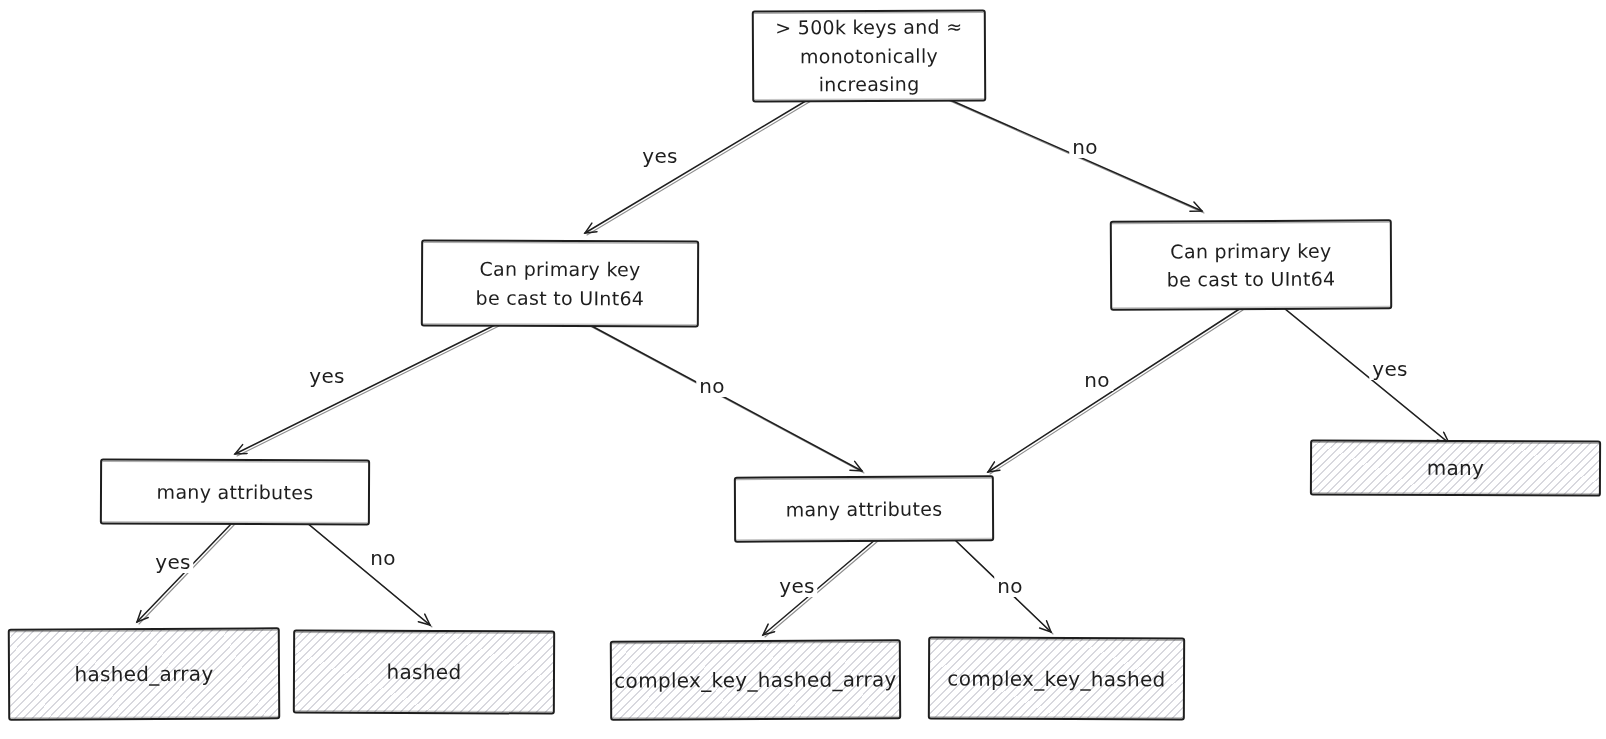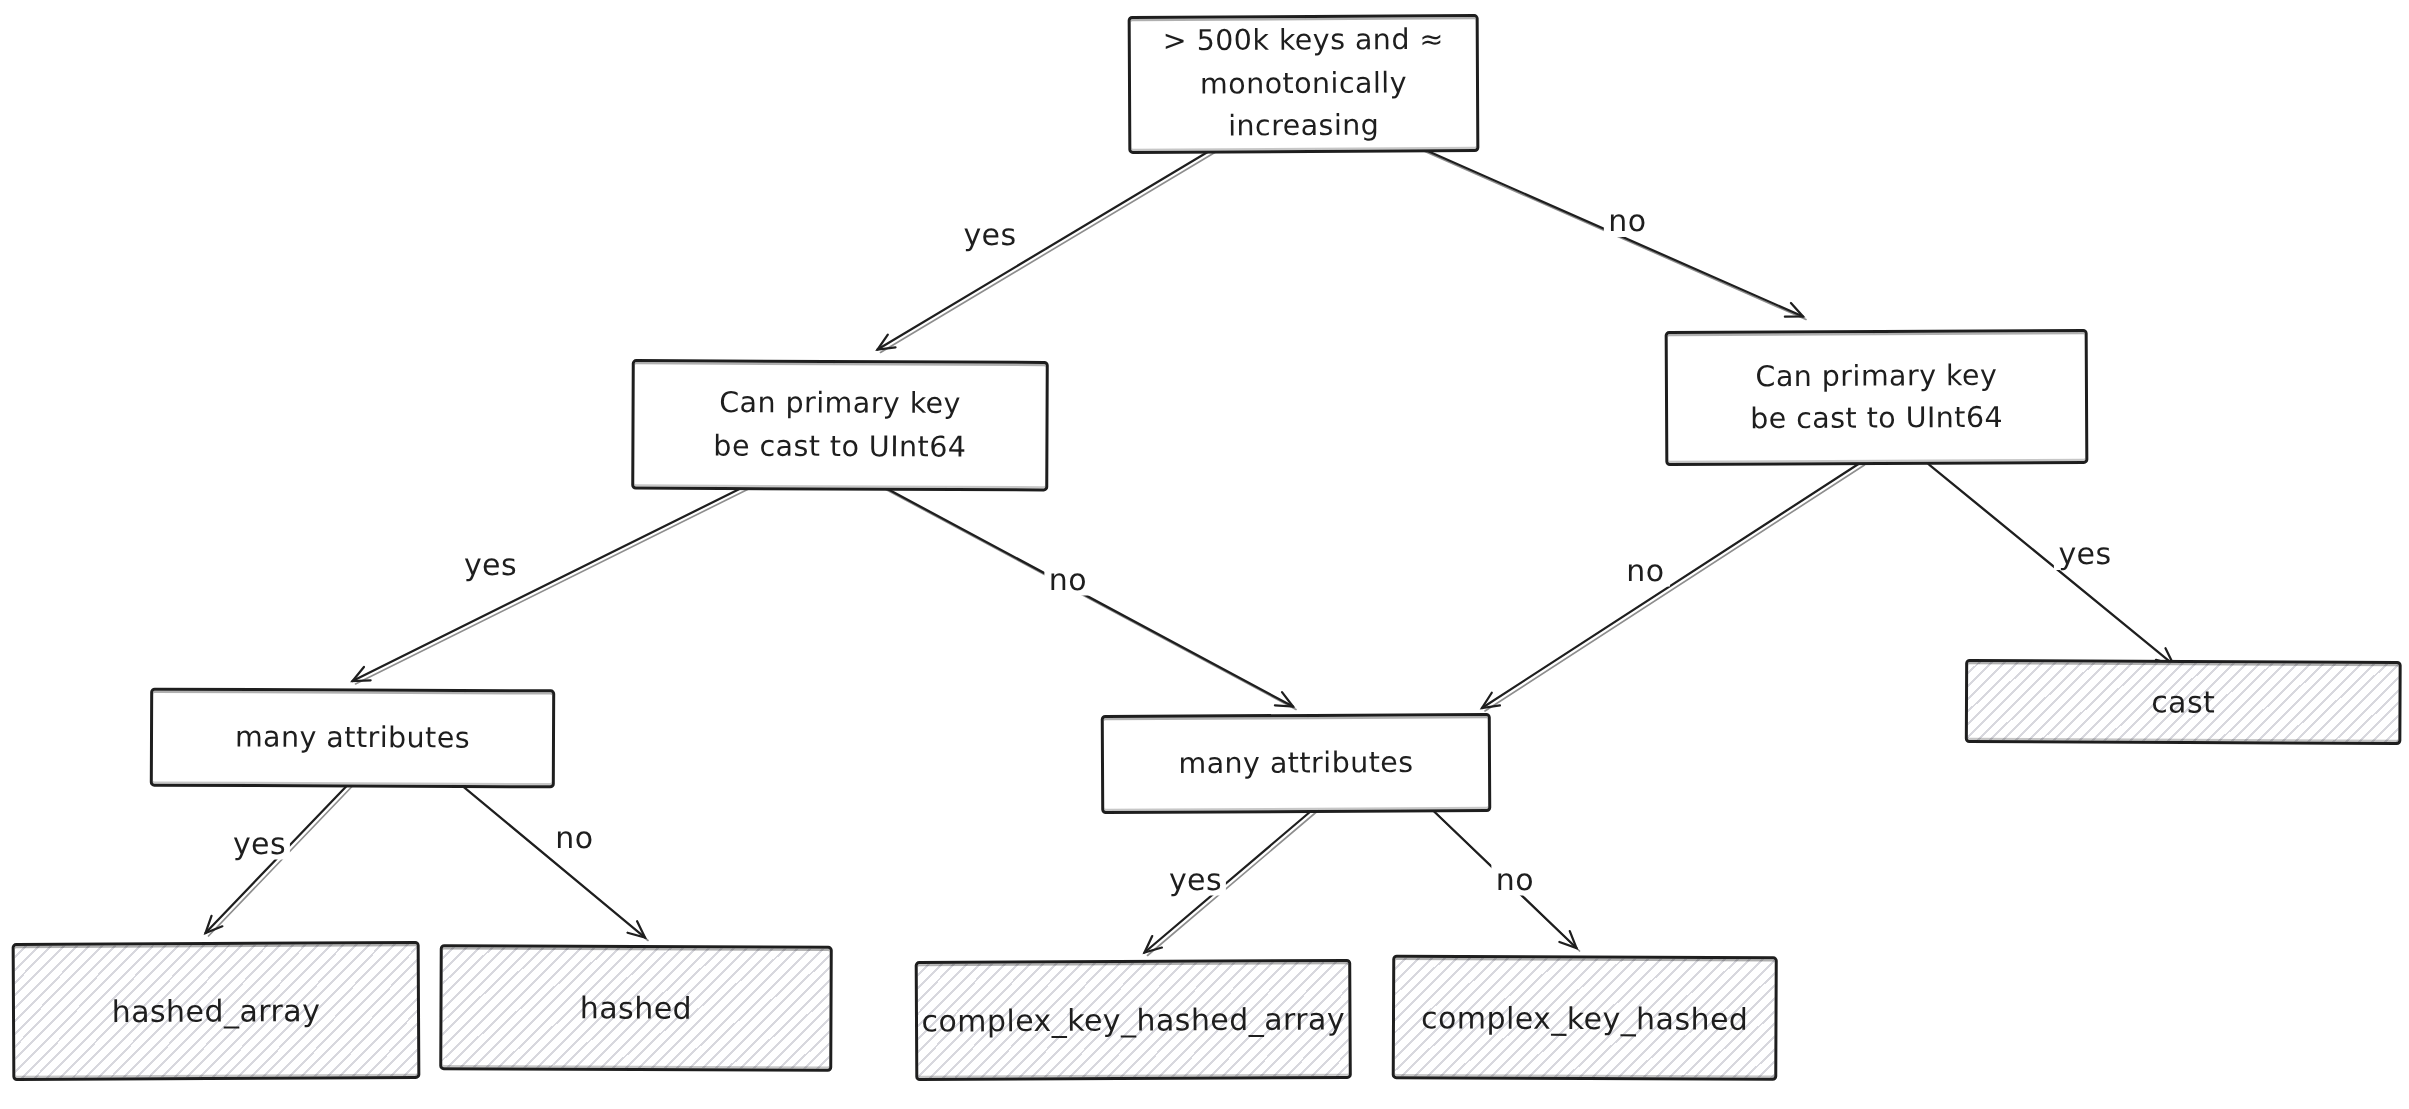--- a/index.html
+++ b/index.html
@@ -125,21 +125,21 @@
 
   <div class="node r-pos" style="left:100px;top:459px;width:266px;height:62px">
     <span class="node-label">many attributes</span>
   </div>
 
   <div class="node r-neg" style="left:734px;top:476px;width:256px;height:62px">
     <span class="node-label">many attributes</span>
   </div>
 
   <div class="node leaf r-pos" style="left:1310px;top:440px;width:287px;height:52px">
-    <span class="node-label">cast</span>
+    <span class="node-label">many</span>
   </div>
 
   <div class="node leaf r-neg" style="left:8px;top:628px;width:268px;height:88px">
     <span class="node-label">hashed_array</span>
   </div>
 
   <div class="node leaf r-pos" style="left:293px;top:630px;width:258px;height:80px">
     <span class="node-label">hashed</span>
   </div>
 

